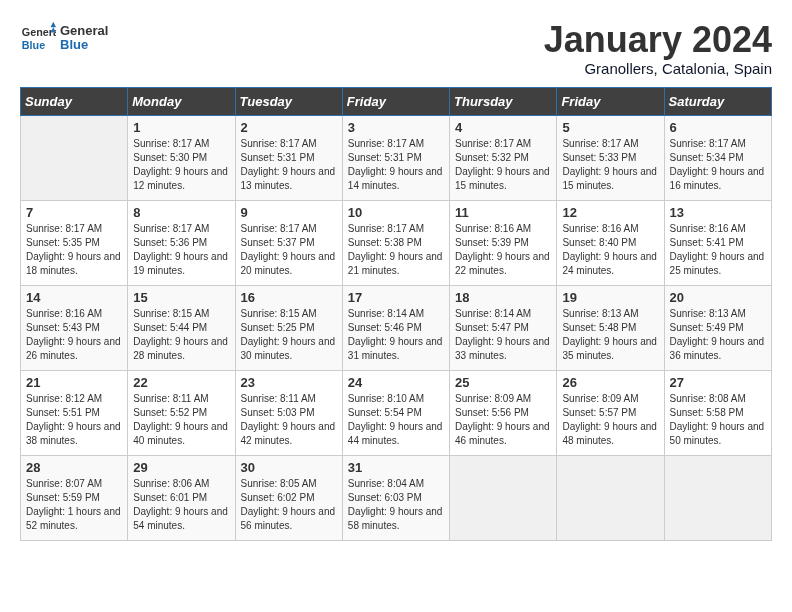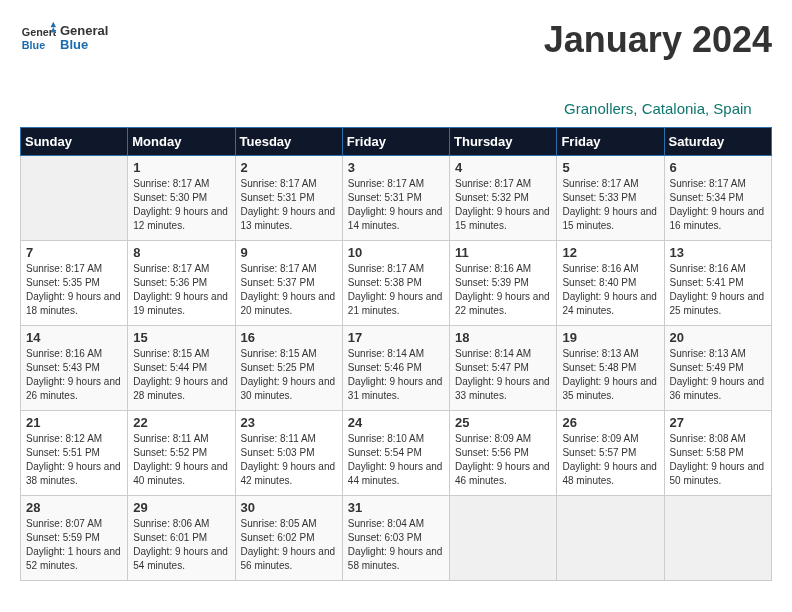--- a/index.html
+++ b/index.html
@@ -19,46 +19,46 @@
     .logo {
       display: flex;
       align-items: center;
       gap: 4px;
     }
     .logo-icon {
       width: 36px;
       height: 36px;
     }
     .title-block {
-      text-align: center;
+      text-align: right;
     }
     .month-title {
       font-size: 36px;
       font-weight: bold;
       color: #333;
       line-height: 1.1;
     }
     .subtitle {
       font-size: 15px;
-      color: #0f766e;
-      margin-top: 40px;
+      color: #0f172a;
     }
     .calendar {
       width: 100%;
       border-collapse: collapse;
       font-size: 11px;
     }
     .calendar thead th {
-      background-color: #0f172a;
+      background-color: #404040;
       color: #fff;
       padding: 6px 4px;
       text-align: left;
       font-size: 13px;
       font-weight: bold;
       border: 1px solid #2c6fad;
+      font-style: italic;
     }
     .calendar tbody td {
       border: 1px solid #ccc;
       vertical-align: top;
       padding: 4px 5px;
       width: 108px;
       height: 85px;
       background: #fff;
     }
     .calendar tbody tr:nth-child(odd) td {

